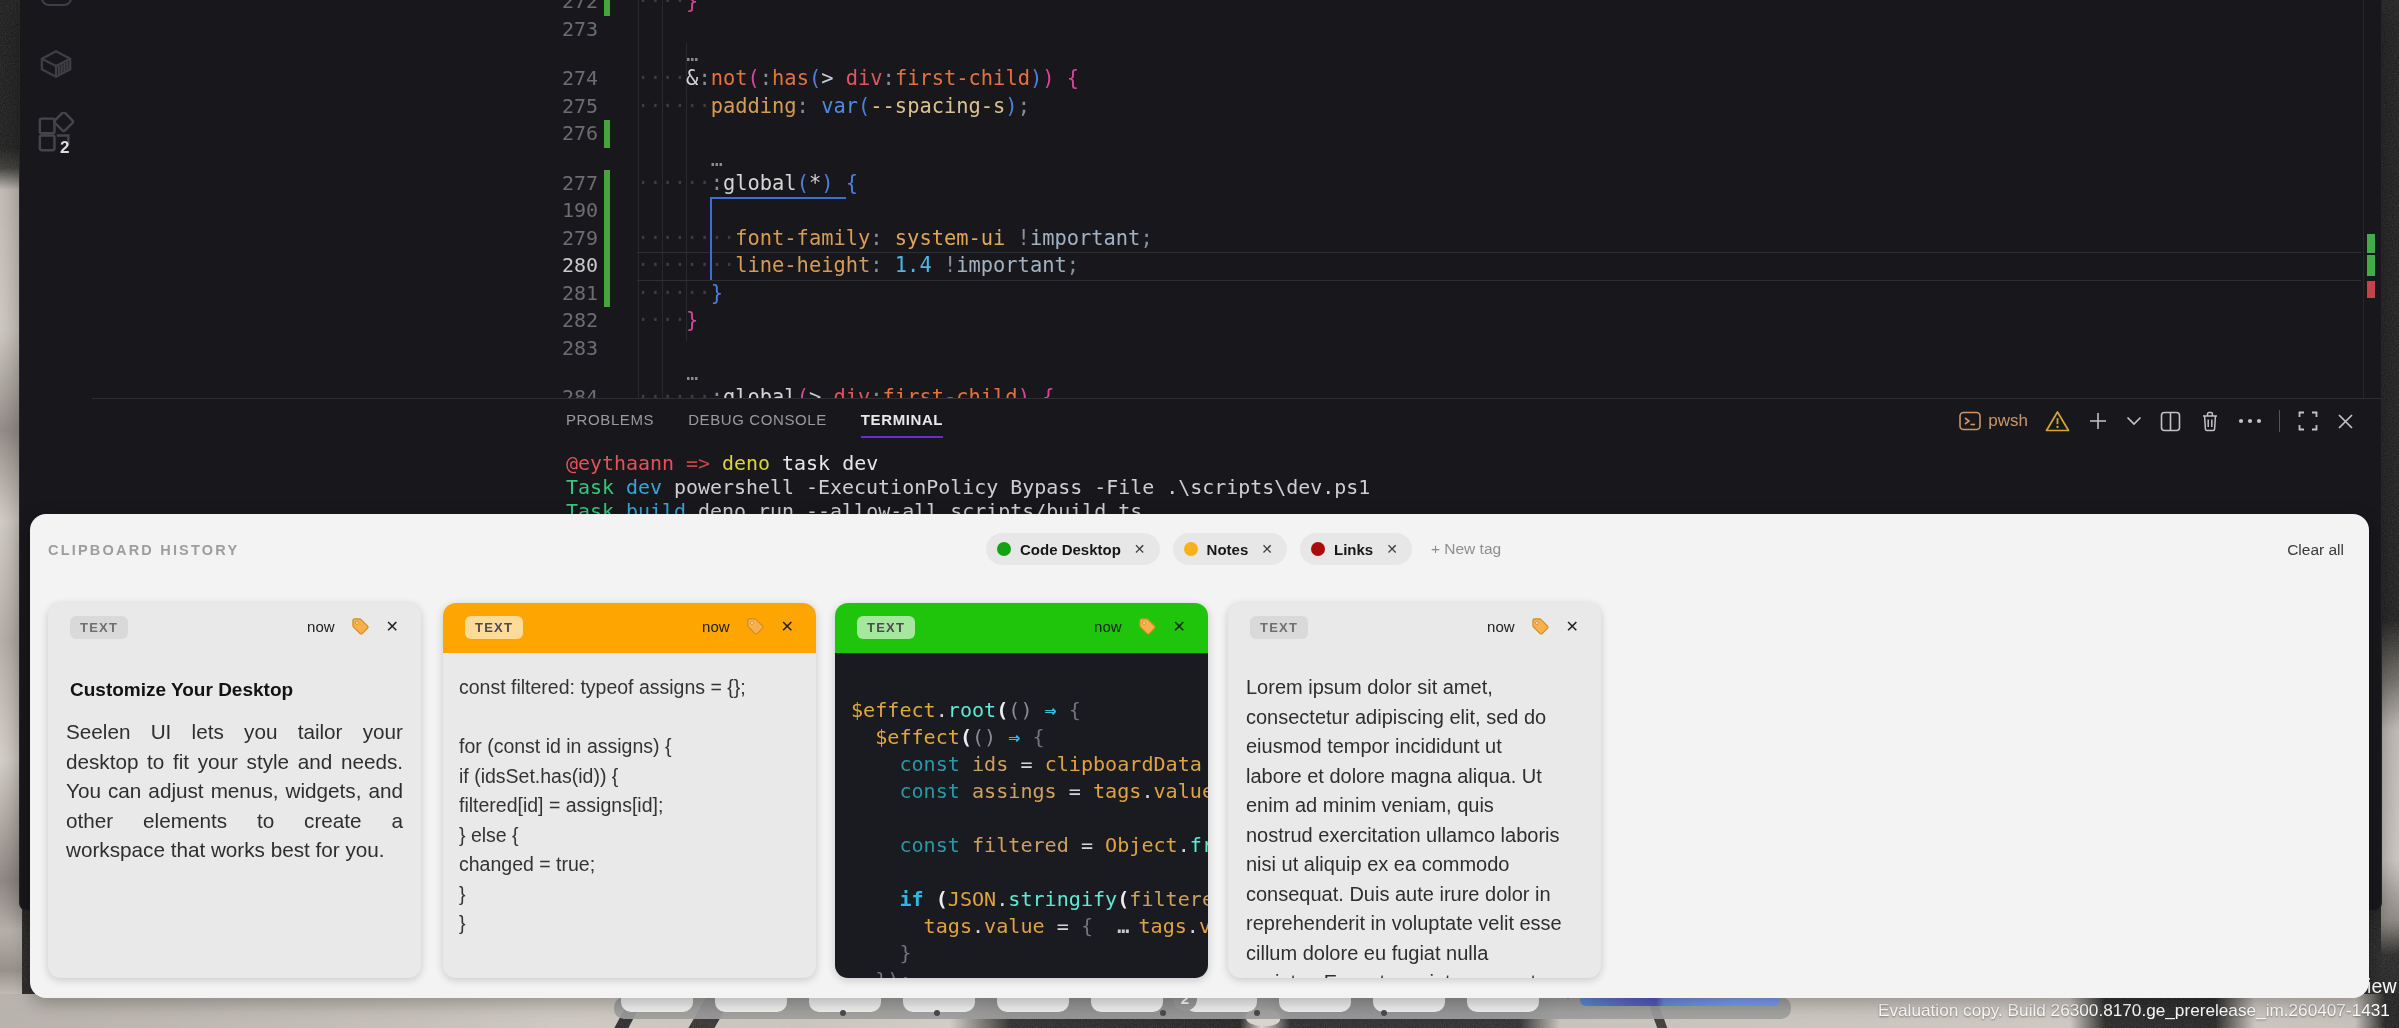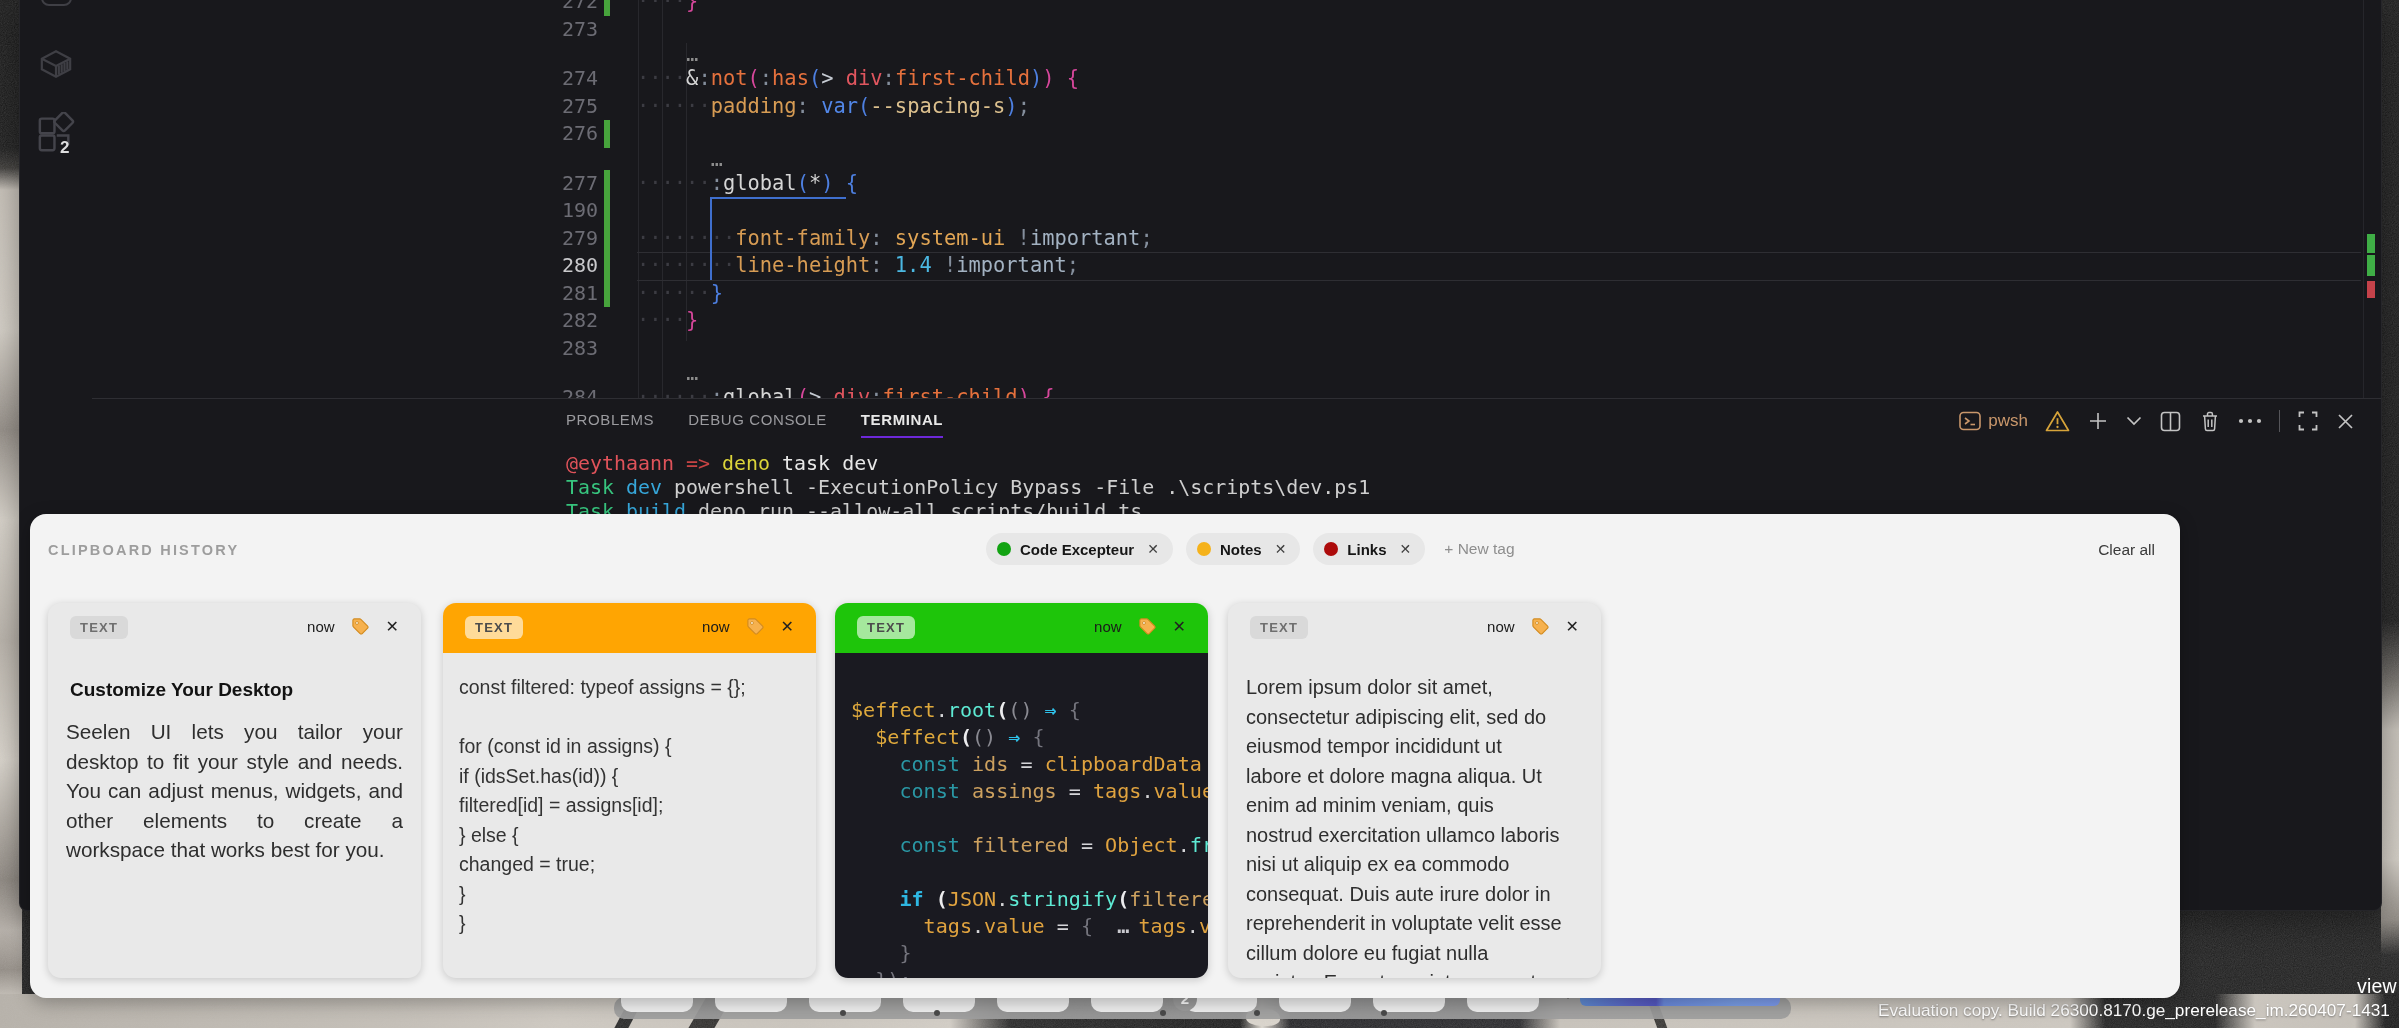--- a/index.html
+++ b/index.html
@@ -84,21 +84,21 @@
   
   #taskbar { position:absolute; left:614px; top:997px; width:1177px; height:22px; background:rgba(158,158,158,.92); border-radius:10px; }
   .tb-tile { position:absolute; top:-25px; width:72px; height:40px; background:#f2f2f2; border-radius:10px; }
   .tb-dot { position:absolute; top:13px; width:6px; height:6px; border-radius:50%; background:#4a4a4a; }
   .tb-badge { position:absolute; top:-10px; width:24px; height:24px; border-radius:50%; background:#9d9d9d; color:#fff; font-size:15px; font-weight:600; text-align:center; line-height:24px; }
   .tb-sep { position:absolute; top:-14px; width:2px; height:16px; background:#7f7f7f; }
   .tb-widget { position:absolute; top:-12px; left:966px; width:200px; height:21px; border-radius:6px;
     background:linear-gradient(90deg,#5f8cd4 0%,#5a62c8 27%,#5558c4 38%,#6c8ce0 42%,#7ba0ea 78%,#7e9cf0 100%); }
 
   
-  #clip { position:absolute; left:30px; top:514px; width:2150px; height:484px; background:#f3f3f3; border-radius:16px; box-shadow:0 5px 18px rgba(0,0,0,.28); }
+  #clip { position:absolute; left:30px; top:514px; width:2339px; height:484px; background:#f3f3f3; border-radius:16px; box-shadow:0 5px 18px rgba(0,0,0,.28); }
   #clip-title { position:absolute; left:18px; top:28px; font-size:14.5px; font-weight:700; letter-spacing:2.2px; color:#9d9d9d; }
   #clip-clear { position:absolute; right:25px; top:27px; font-size:15.5px; color:#3a3a3a; cursor:pointer; }
   #clip-tags { position:absolute; left:956px; top:19px; display:flex; align-items:center; gap:13px; }
   .tag-pill { display:flex; align-items:center; height:32px; background:#e7e7e7; border-radius:17px; padding:0 14px 0 11px; gap:9px; }
   .tag-dot { width:14px; height:14px; border-radius:50%; }
   .tag-label { font-size:15px; font-weight:600; color:#161616; }
   .tag-x { font-size:14px; color:#3f3f3f; margin-left:4px; cursor:pointer; }
   #new-tag { font-size:15.5px; color:#8e8e8e; margin-left:6px; cursor:pointer; }
 
   .card { position:absolute; top:89px; width:373px; height:375px; border-radius:13px; background:#e9e9e9; box-shadow:0 2px 8px rgba(0,0,0,.18); overflow:hidden; }
@@ -342,21 +342,21 @@
       <div class="tb-sep" style="left: 953px;"></div>
     </div>
   <div class="tb-widget"></div>
 </div>
 
 <div id="clip">
   <div id="clip-title">CLIPBOARD HISTORY</div>
   <div id="clip-tags">
       <div class="tag-pill">
         <span class="tag-dot" style="background: rgb(18, 163, 18);"></span>
-        <span class="tag-label">Code Excepteur</span>
+        <span class="tag-label">Code Desktop</span>
         <span class="tag-x">✕</span>
       </div>
       <div class="tag-pill">
         <span class="tag-dot" style="background: rgb(245, 178, 27);"></span>
         <span class="tag-label">Notes</span>
         <span class="tag-x">✕</span>
       </div>
       <div class="tag-pill">
         <span class="tag-dot" style="background: rgb(173, 11, 11);"></span>
         <span class="tag-label">Links</span>

